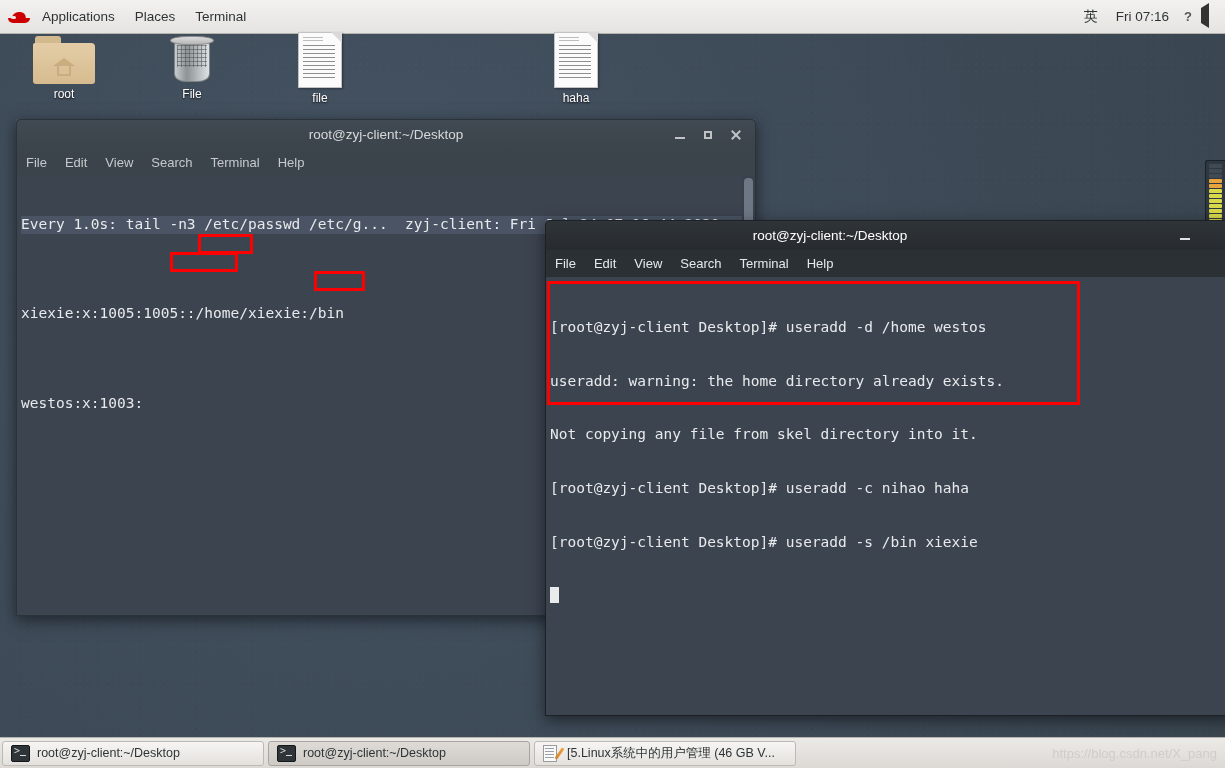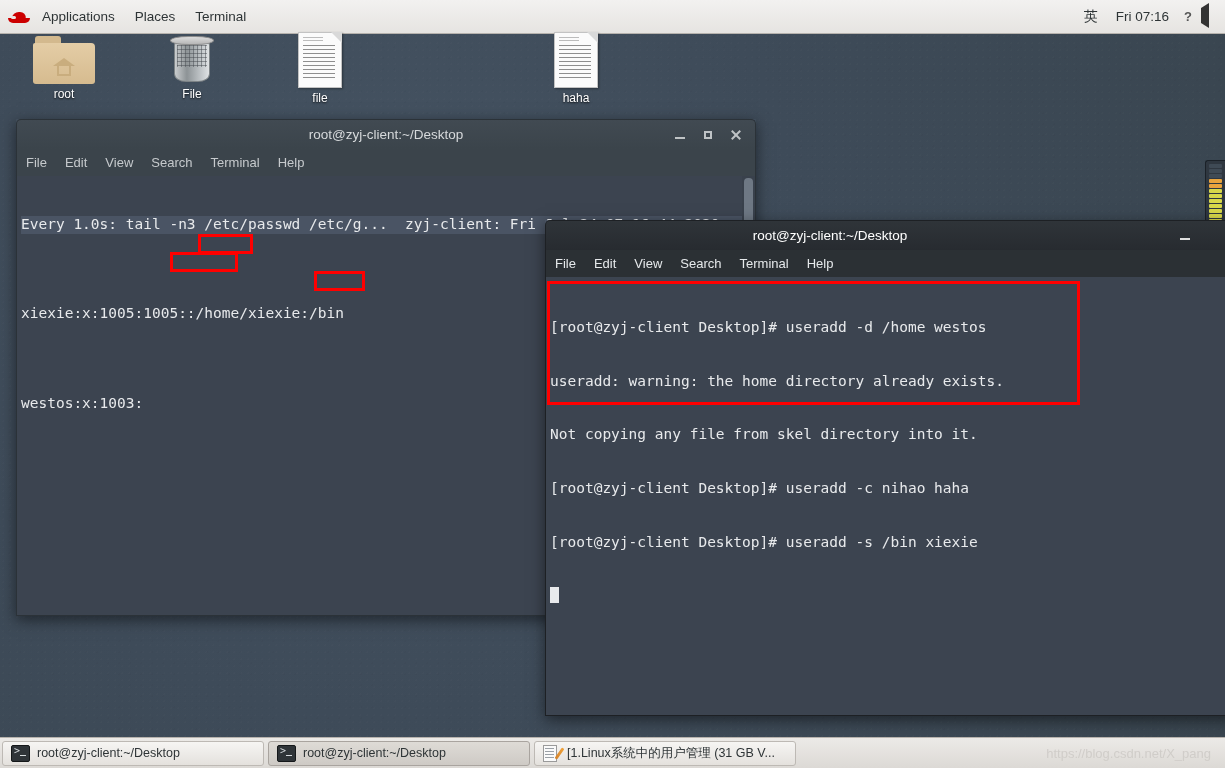--- a/index.html
+++ b/index.html
@@ -109,21 +109,21 @@
     background:linear-gradient(#f6f5f3,#e4e1dd);cursor:default;box-sizing:border-box;overflow:hidden;}
   .task.active{background:linear-gradient(#dedbd6,#cecac5);border-color:#a9a49f;}
   .task .tlabel{white-space:nowrap;overflow:hidden;text-overflow:ellipsis;}
   .termico{width:17px;height:15px;background:#2f3438;border:1px solid #15181a;border-radius:2px;position:relative;flex:none;}
   .termico:before{content:">";position:absolute;left:2px;top:-1px;font-size:10px;color:#d6dbde;font-family:"DejaVu Sans Mono",monospace;}
   .termico:after{content:"";position:absolute;left:8px;top:9px;width:6px;height:1.5px;background:#d6dbde;}
   .noteico{width:17px;height:17px;position:relative;flex:none;}
   .noteico .pad{position:absolute;left:0;top:0;width:14px;height:17px;background:#fafafa;border:1px solid #9a9a9a;box-sizing:border-box;}
   .noteico .rule{position:absolute;left:2px;top:3px;width:9px;height:10px;background-image:repeating-linear-gradient(#9aa0a6 0 1px,transparent 1px 3px);}
   .noteico .pen{position:absolute;right:-1px;top:2px;width:3px;height:13px;background:linear-gradient(#f0a33c,#d4822a);transform:rotate(35deg);border-radius:1px;}
-  #watermark{margin-left:auto;padding-right:14px;font-size:13px;color:#d0cdc9;white-space:nowrap;}
+  #watermark{margin-left:auto;padding-right:8px;font-size:13px;color:#d0cdc9;white-space:nowrap;}
 </style>
 </head>
 <body>
 
 <div id="desktop"></div>
 
 <div id="top-panel">
   <div id="panel-left">
     <span class="redhat-logo">
       <span class="crown"></span>
@@ -276,16 +276,16 @@
   <div class="task active" style="width:262px;">
     <span class="termico"></span>
     <span class="tlabel">root@zyj-client:~/Desktop</span>
   </div>
   <div class="task" style="width:262px;">
     <span class="noteico">
         <span class="pad"></span>
         <span class="rule"></span>
         <span class="pen"></span>
       </span>
-    <span class="tlabel">[1.Linux系统中的用户管理 (31 GB V...</span>
+    <span class="tlabel">[5.Linux系统中的用户管理 (46 GB V...</span>
   </div>
   <div id="watermark">https://blog.csdn.net/X_pang</div>
 </div>
 
 </body></html>

